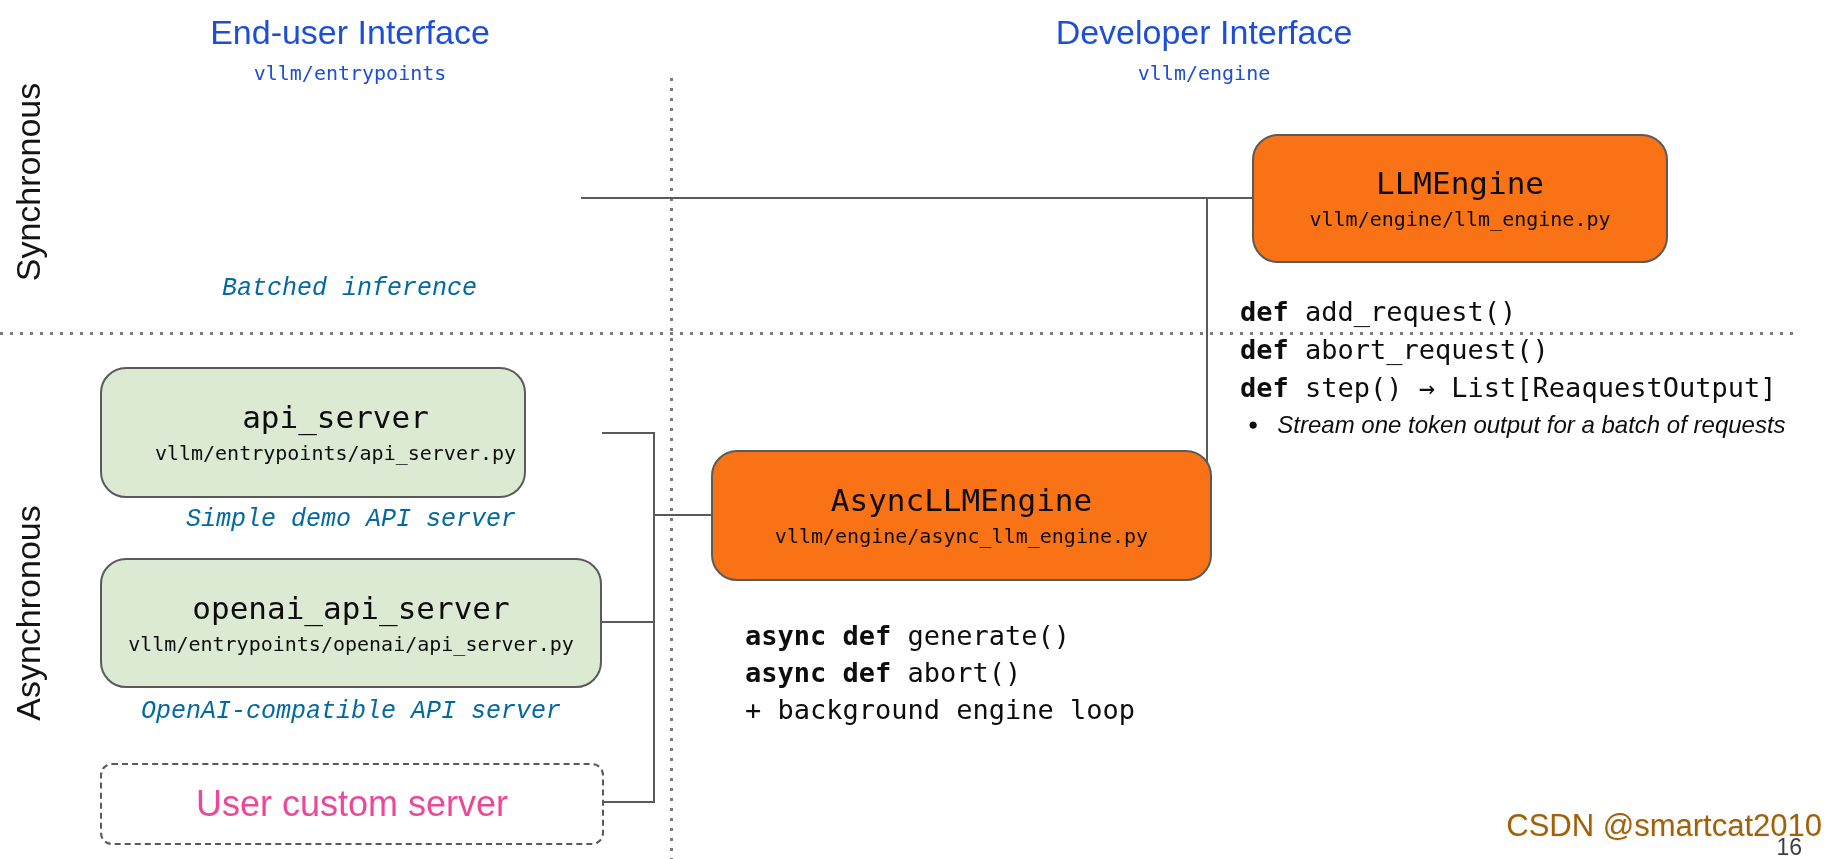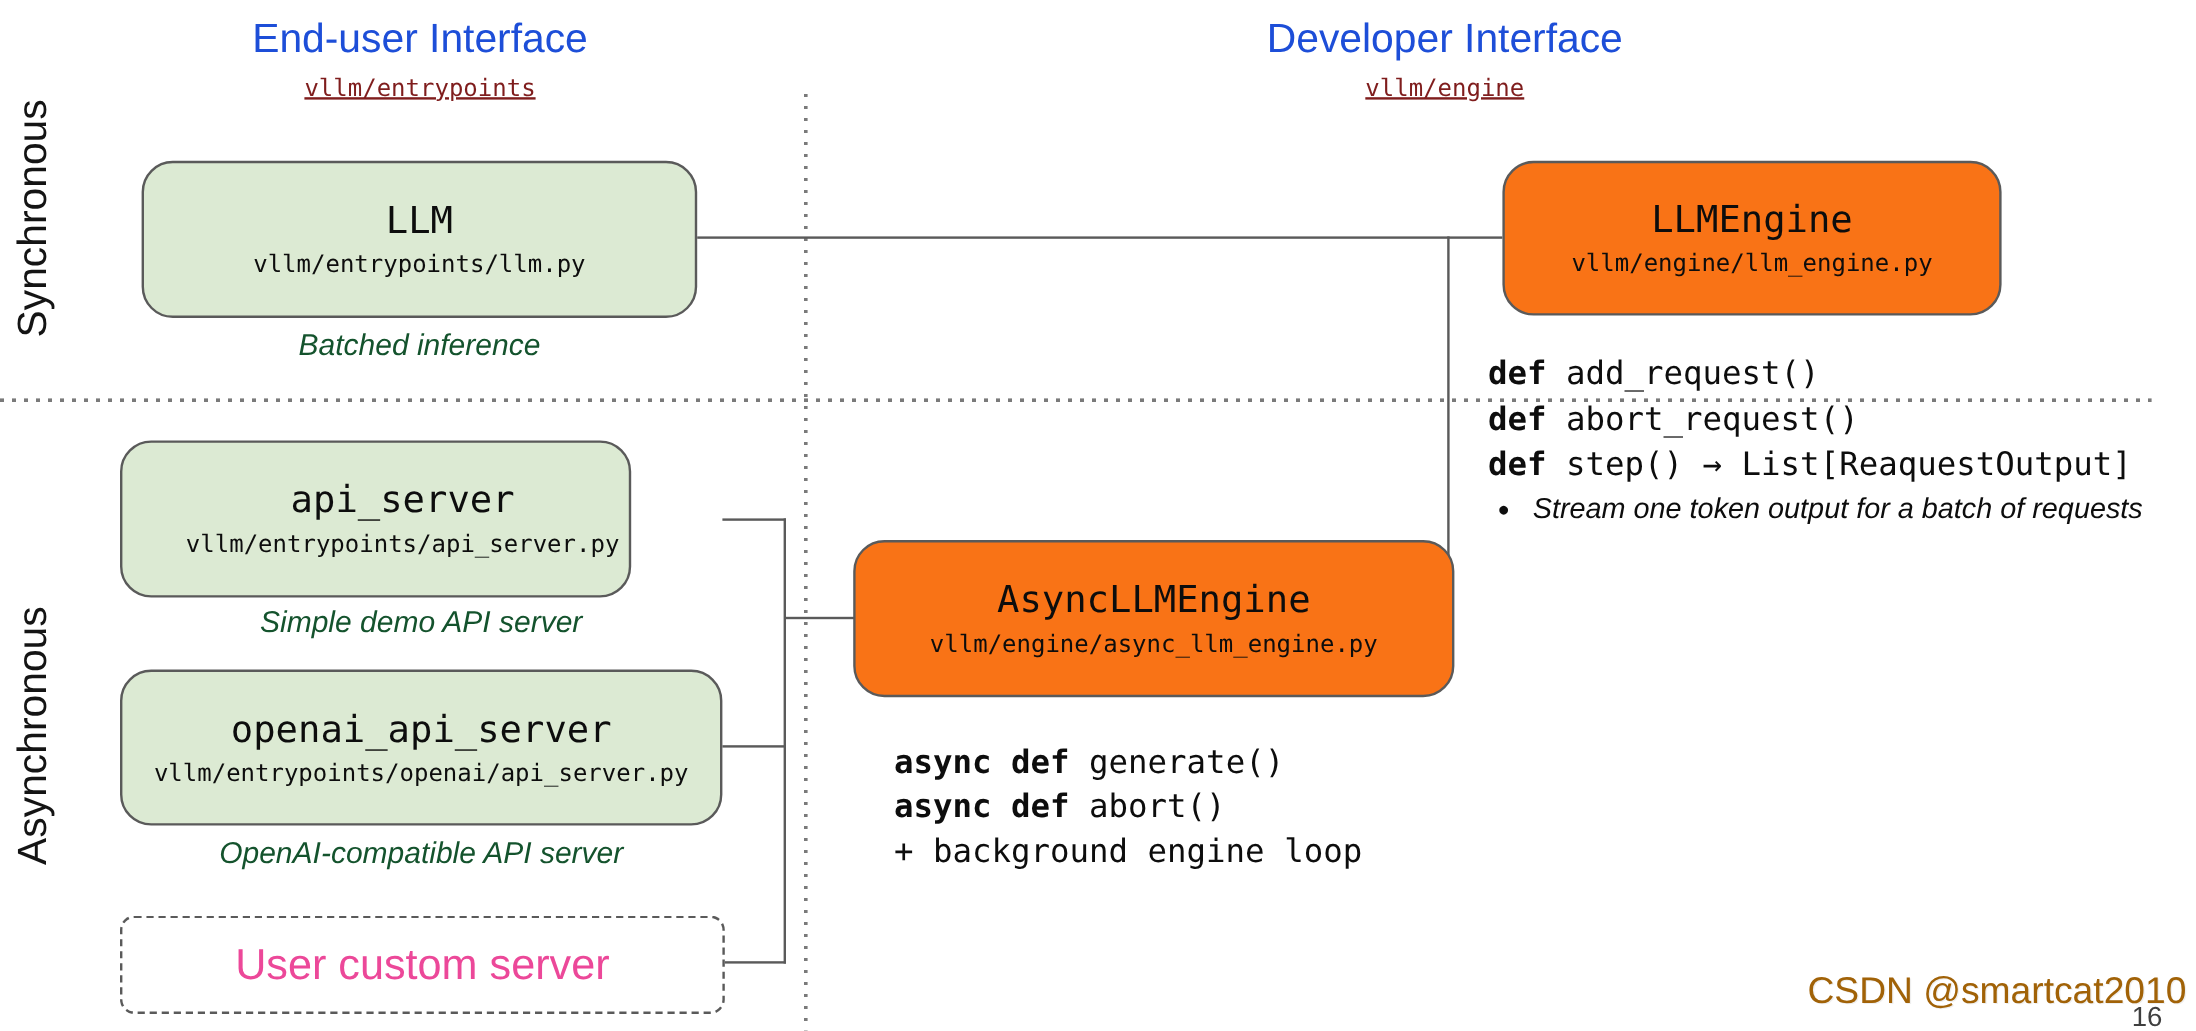--- a/index.html
+++ b/index.html
@@ -3,21 +3,21 @@
 <meta charset="utf-8">
 <style>
   html,body { margin:0; padding:0; background:#ffffff; }
   .canvas {
     position:relative; width:1830px; height:859px; background:#ffffff;
     font-family:"Liberation Sans", sans-serif; color:#111; overflow:hidden;
   }
   
   .col-header { position:absolute; text-align:center; }
   .col-title { font-size:34px; line-height:40px; color:#1d4ed8; }
-  .col-sub   { font-family:"DejaVu Sans Mono", monospace; font-size:20px; line-height:24px; margin-top:9px; color:#7f1d1d;text-decoration:underline; }
+  .col-sub   { font-family:"DejaVu Sans Mono", monospace; font-size:20px; line-height:24px; margin-top:9px; color:#1d4ed8; }
   
   .row-label {
     position:absolute; white-space:nowrap; font-size:34px; color:#141414;
     transform:translate(-50%,-50%) rotate(-90deg);
   }
   
   .v-dotted { position:absolute; width:3px;
     background-image:repeating-linear-gradient(to bottom,#7a7a7a 0 3px,transparent 3px 10px); }
   .h-dotted { position:absolute; height:3px;
     background-image:repeating-linear-gradient(to right,#7a7a7a 0 3px,transparent 3px 10px); }
@@ -33,21 +33,21 @@
   .node-green { background:#dcead3; }
   .node-blue  { background:#f97316; }
   .node-title { font-family:"DejaVu Sans Mono", monospace; font-size:31px; line-height:32px; color:#0d0d0d; }
   .node-path  { font-family:"DejaVu Sans Mono", monospace; font-size:20px; line-height:22px; color:#0d0d0d; }
   .node-dashed {
     position:absolute; box-sizing:border-box; border:2px dashed #5a5a5a; border-radius:12px;
     background:#ffffff; display:flex; align-items:center; justify-content:center;
   }
   .node-dashed .plain-title { font-size:36px; color:#ec4899; }
   
-  .caption { position:absolute; text-align:center; font-style:italic; font-size:25px; color:#14532d; }
+  .caption { position:absolute; text-align:center; font-style:italic; font-size:25px; color:#0369a1;font-family:Liberation Mono, monospace; }
   
   .code { position:absolute; font-family:"DejaVu Sans Mono", monospace; font-size:27px; color:#0d0d0d; }
   .code-line { white-space:pre; line-height:38px; }
   .code-async .code-line { line-height:37px; }
   .kw { font-weight:bold; }
   .bullet-line { display:flex; align-items:center; margin-top:4px; }
   .bullet-dot { font-family:"Liberation Sans", sans-serif; font-size:17px; margin-left:8px; margin-right:19px; }
   .bullet-text { font-family:"Liberation Sans", sans-serif; font-style:italic; font-size:24px; white-space:nowrap; }
   
   .watermark { position:absolute; font-size:31px; color:#a16207; text-shadow:1px 1px 0 #efefef; white-space:nowrap; }
@@ -75,24 +75,20 @@
 
   <div class="hline" style="left:581px; top:197px; width:671px;"></div>
   <div class="vline" style="left:1206px; top:197px; height:319px;"></div>
   <div class="hline" style="left:1164px; top:514px; width:44px;"></div>
   <div class="hline" style="left:602px; top:432px; width:53px;"></div>
   <div class="hline" style="left:602px; top:621px; width:53px;"></div>
   <div class="hline" style="left:604px; top:801px; width:51px;"></div>
   <div class="vline" style="left:653px; top:432px; height:371px;"></div>
   <div class="hline" style="left:655px; top:514px; width:58px;"></div>
 
-  <div class="node node-green" style="left:118px; top:134px; width:463px; height:131px;">
-    <div class="node-title">LLM</div>
-    <div class="node-path">vllm/entrypoints/llm.py</div>
-  </div>
   <div class="caption" style="left:118px; top:274px; width:463px;">Batched inference</div>
 
   <div class="node node-blue" style="left:1252px; top:134px; width:416px; height:129px;">
     <div class="node-title">LLMEngine</div>
     <div class="node-path">vllm/engine/llm_engine.py</div>
   </div>
 
   <div class="node node-green" style="left:100px; top:367px; width:426px; height:131px;padding-left:45px;">
     <div class="node-title">api_server</div>
     <div class="node-path">vllm/entrypoints/api_server.py</div>

